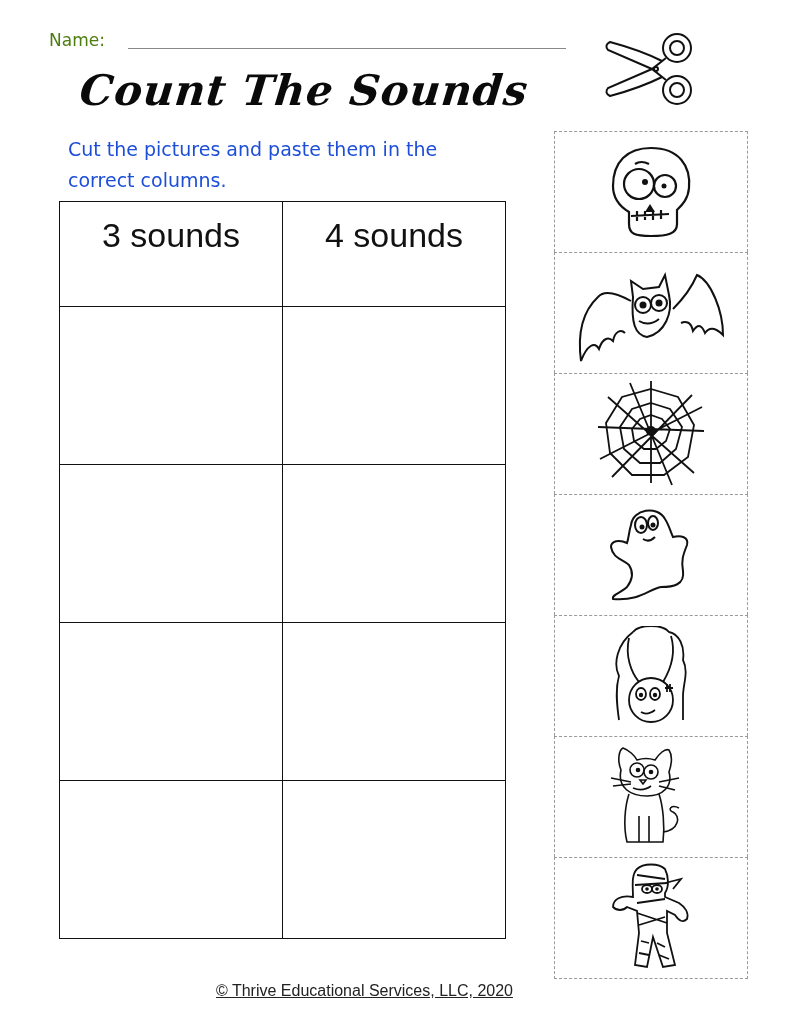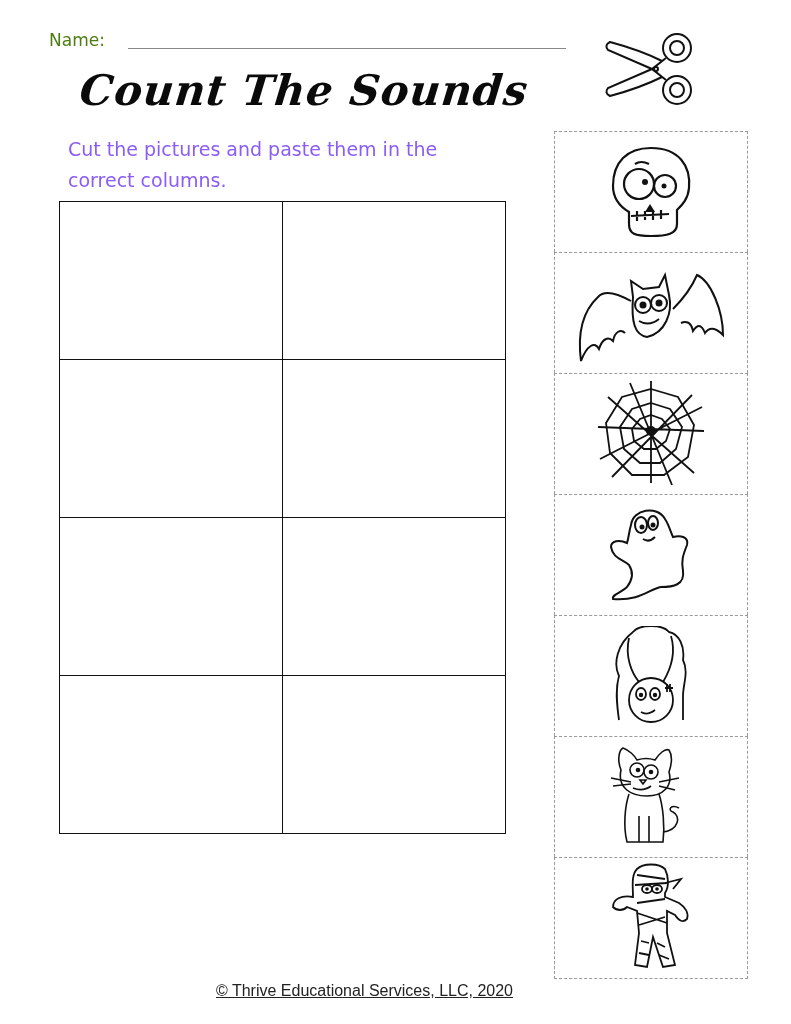--- a/index.html
+++ b/index.html
@@ -1,20 +1,20 @@
 <!DOCTYPE html>
 <html><head>
 <meta charset="utf-8">
 <style>
   html, body { margin: 0; padding: 0; background: #fff; }
   body { width: 791px; height: 1024px; position: relative; overflow: hidden; font-family: "Liberation Sans", sans-serif; color: #111; }
   .name-label { position: absolute; left: 49px; top: 30px; font-family: "DejaVu Sans", sans-serif; font-size: 17px; color: #4d7c0f; }
   .name-line { position: absolute; left: 128px; top: 48px; width: 438px; height: 0; border-top: 1.5px solid #888; }
   .title { position: absolute; left: 80px; top: 66px; font-family: "DejaVu Serif", serif; font-style: italic; font-weight: bold; font-size: 42px; letter-spacing: 1px; color: #0a0a0a; transform: skewX(-6deg); }
-  .instructions { position: absolute; left: 68px; top: 134px; width: 420px; font-family: "DejaVu Sans", sans-serif; font-size: 19px; line-height: 31px; color: #8b5cf6; }
+  .instructions { position: absolute; left: 68px; top: 134px; width: 420px; font-family: "DejaVu Sans", sans-serif; font-size: 19px; line-height: 31px; color: #1d4ed8; }
   .scissors { position: absolute; left: 600px; top: 28px; width: 100px; height: 80px; }
   table.sort { position: absolute; left: 59px; top: 201px; width: 447px; border-collapse: collapse; table-layout: fixed; }
   table.sort td, table.sort th { border: 1.5px solid #111; padding: 0; }
   table.sort th { height: 90px; font-weight: normal; font-size: 34px; vertical-align: top; padding-top: 14px; text-align: center; font-family: "Liberation Sans", sans-serif; }
   table.sort td { height: 157px; }
   .cards { position: absolute; left: 554px; top: 131px; width: 194px; }
   .card { height: 121px; border: 1px dashed #9a9a9a; border-bottom: none; display: flex; align-items: center; justify-content: center; box-sizing: border-box; }
   .card:last-child { border-bottom: 1px dashed #9a9a9a; height: 122px; }
   .card svg { display: block; }
   .footer { position: absolute; left: 0; width: 750px; top: 982px; text-align: center; padding-left: 0; font-size: 16px; color: #222; }
@@ -38,20 +38,24 @@
       <path d="M66 52 L52 41 L8 60 Q4 65 10 68 Q40 60 62 49"></path>
       <circle cx="56" cy="41" r="2"></circle>
     </g>
   </svg>
 
   <div class="title">Count The Sounds</div>
   <div class="instructions">Cut the pictures and paste them in the correct columns.</div>
 
   <table class="sort">
     <tbody>
+        <tr>
+      <th>3 sounds</th>
+      <th>4 sounds</th>
+    </tr>
     <tr>
           <td></td>
           <td></td>
         </tr>
     <tr>
           <td></td>
           <td></td>
         </tr>
     <tr>
           <td></td>

